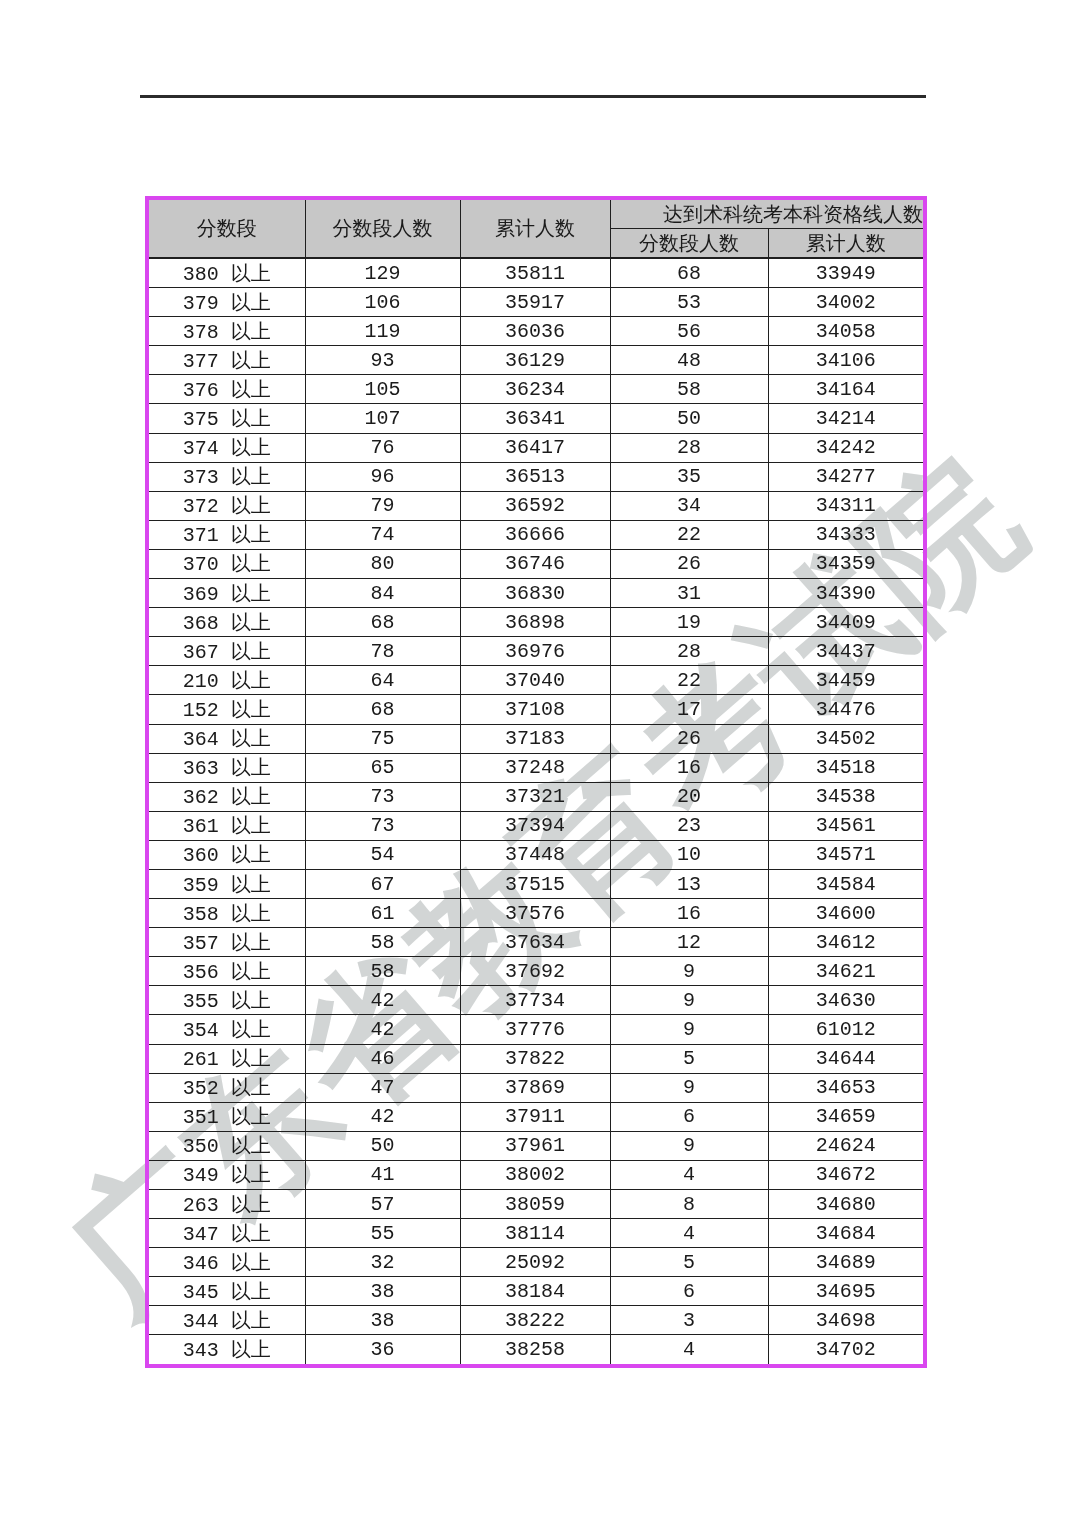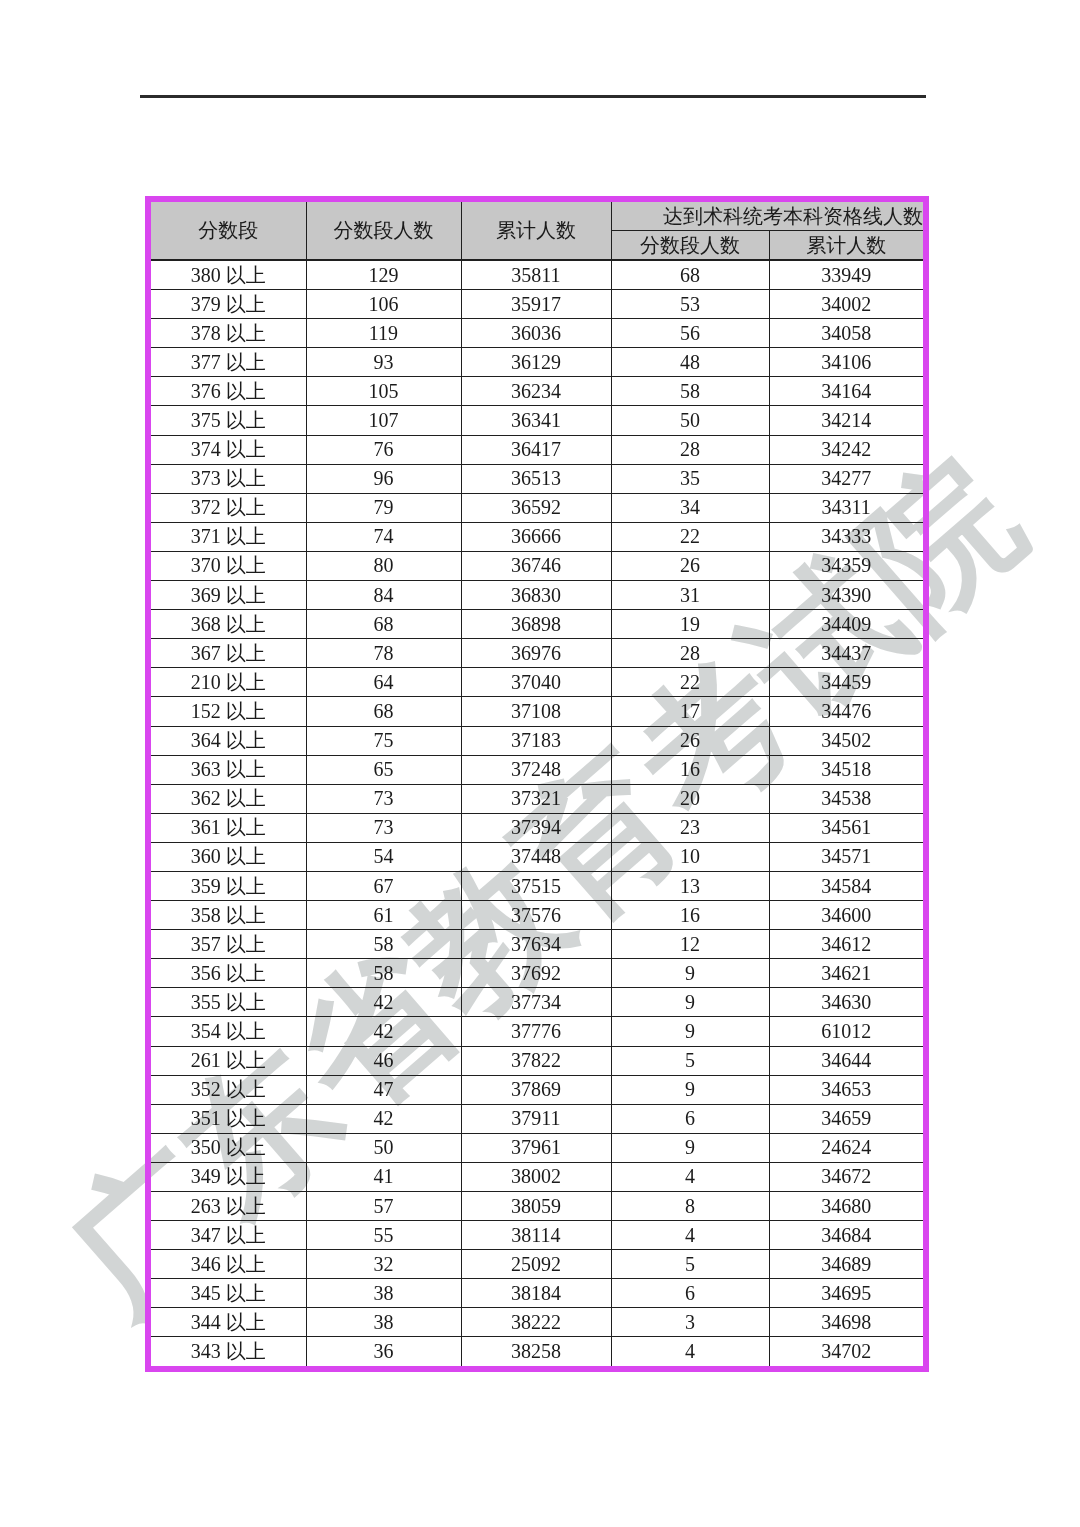--- a/index.html
+++ b/index.html
@@ -53,21 +53,22 @@
   table.score-table th,
   table.score-table td {
     border: 1px solid #1f1f1f;
     text-align: center;
     vertical-align: middle;
     padding: 0;
     font-size: 20px;
     font-weight: normal;
   }
   table.score-table {
-    border: 6px solid #d946ef;
+    border: 4px solid #d946ef;
+    font-family: Liberation Mono, monospace;
   }
   thead th {
     background: #c7c7c7;
     height: 28px;
   }
   thead tr.group-row th.group-header {
     border-bottom: 1px solid #1f1f1f;
     text-align: right;
   }
   thead {

